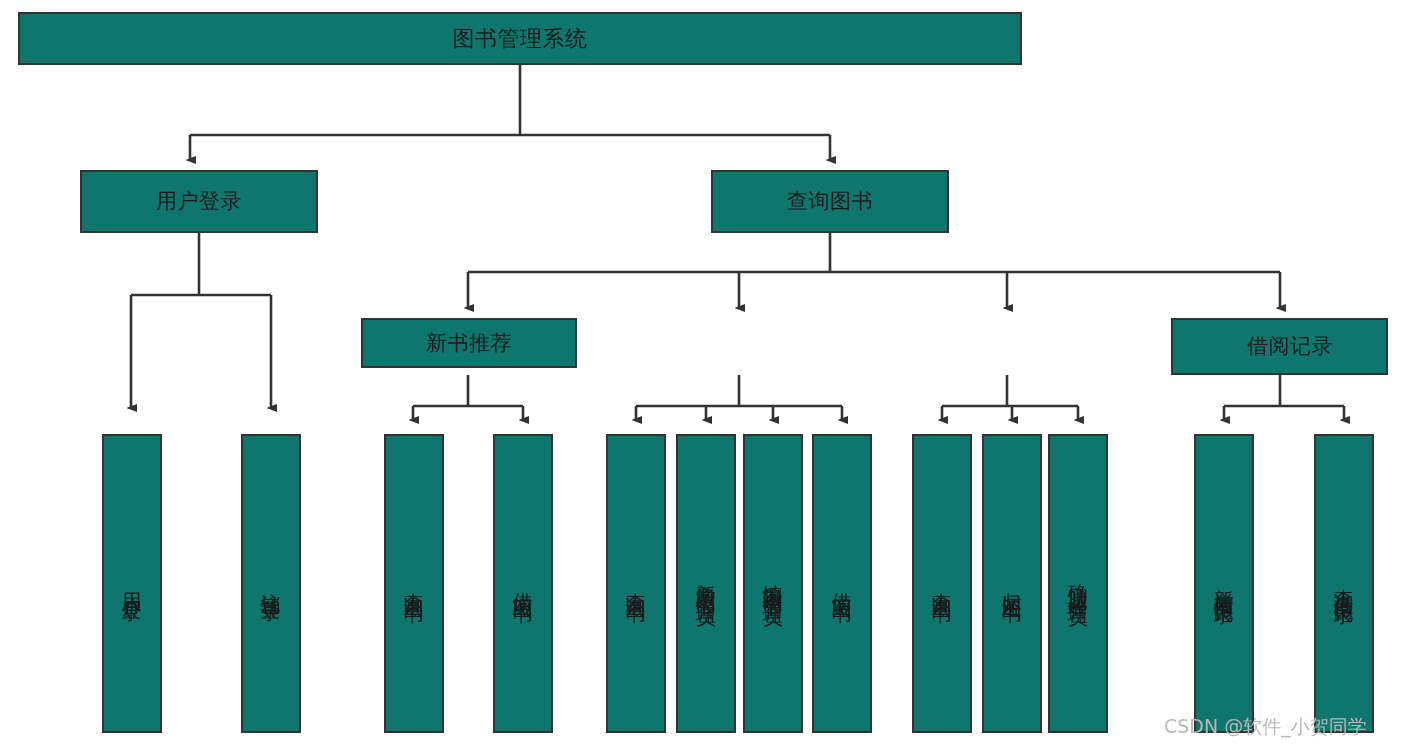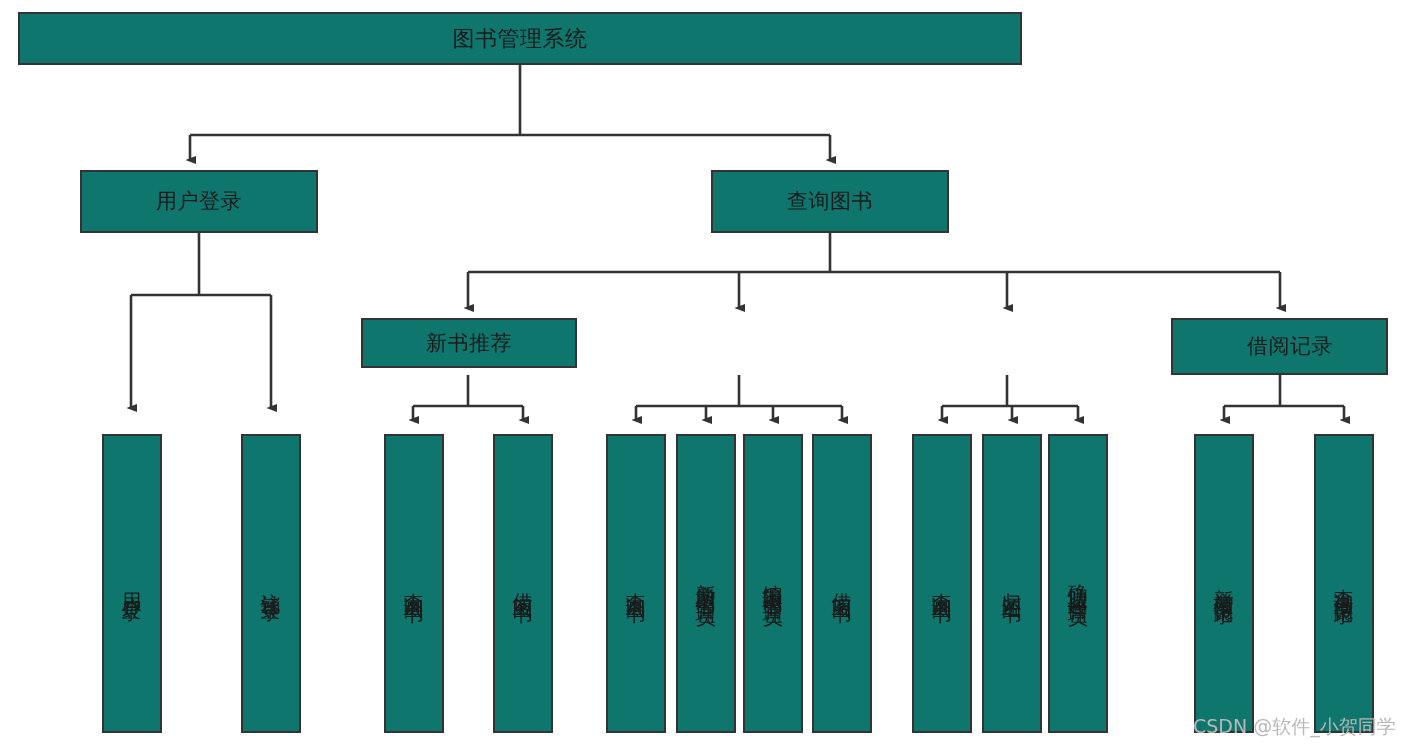--- a/index.html
+++ b/index.html
@@ -182,15 +182,15 @@
     <span class="node-label">确认归还（管理员）</span>
   </div>
 
   <div class="node vert" style="left:1194px; top:434px; width:60px; height:299px;">
     <span class="node-label">新增借阅记录</span>
   </div>
   <div class="node vert" style="left:1314px; top:434px; width:60px; height:299px;">
     <span class="node-label">查询借阅记录</span>
   </div>
 
-  <div class="watermark" style="left:1193px; top:714px;">CSDN @软件_小贺同学</div>
+  <div class="watermark" style="left:1164px; top:714px;">CSDN @软件_小贺同学</div>
 
 </div>
 
 </body></html>

